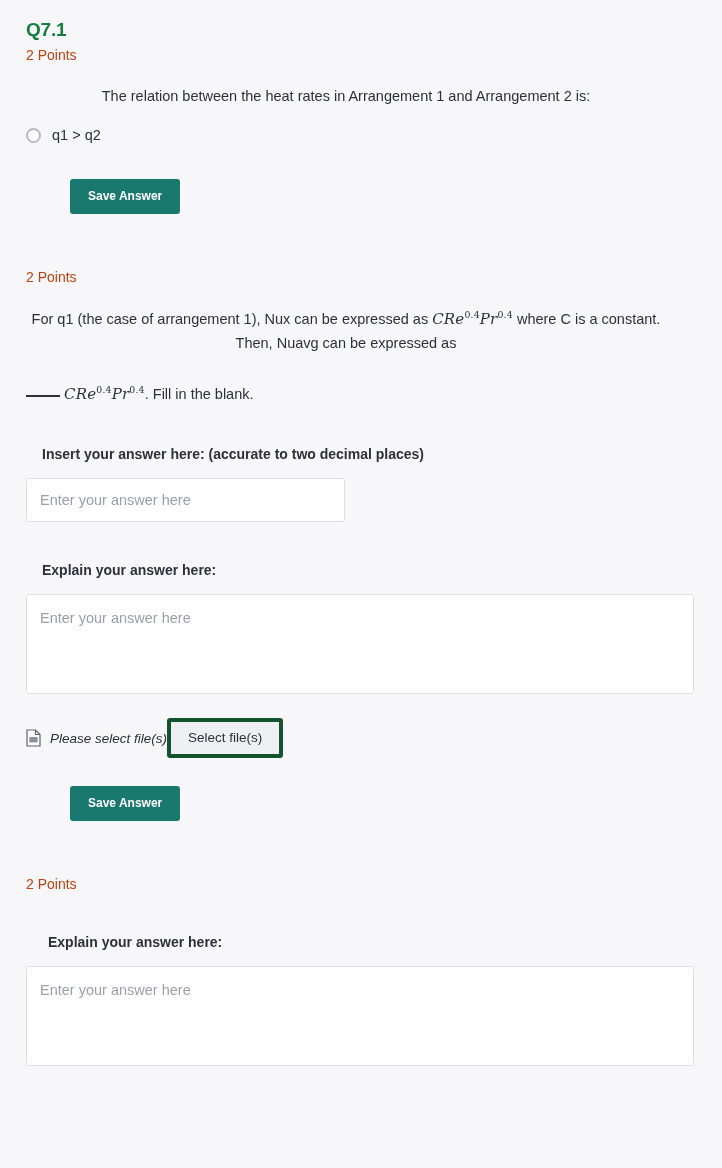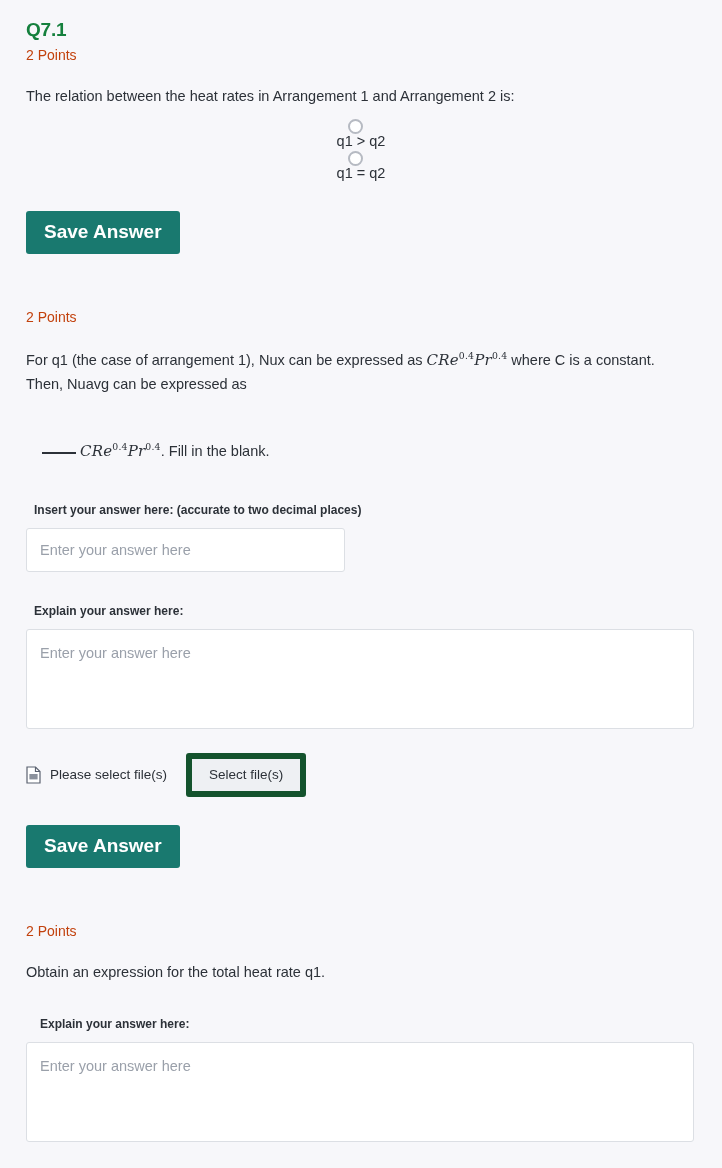--- a/index.html
+++ b/index.html
@@ -40,20 +40,21 @@
     padding-top: 4px;
     line-height: 1.4;
   }
   .q-prompt {
     font-size: 14.5px;
     color: #2c3138;
     line-height: 1.65;
     margin: 0;
     padding-top: 20px;
     max-width: 640px;
+    text-align: center;
   }
 
   
   .math {
     font-family: "DejaVu Serif", "Liberation Serif", serif;
     font-style: italic;
     font-size: 15px;
     letter-spacing: 0.2px;
     white-space: nowrap;
   }
@@ -67,31 +68,30 @@
     display: inline-block;
     width: 34px;
     border-bottom: 2px solid #2c3138;
     vertical-align: 2px;
     margin-right: 4px;
   }
   .fill-row {
     font-size: 14.5px;
     line-height: 1.6;
     padding-top: 26px;
-    margin: 16px;
+    margin: 0;
   }
 
   
   .options { padding-top: 10px; }
   .option {
     display: flex;
     align-items: center;
     height: 32px;
     cursor: pointer;
-    flex-direction: column;
   }
   .radio {
     width: 15px;
     height: 15px;
     border: 2px solid #b6bac2;
     border-radius: 50%;
     background: #ffffff;
     flex: 0 0 auto;
     margin-right: 11px;
   }
@@ -103,45 +103,46 @@
 
   
   .btn-save {
     display: inline-block;
     margin-top: 28px;
     background: #19796f;
     color: #ffffff;
     border: none;
     border-radius: 3px;
     font-family: "Liberation Sans", sans-serif;
-    font-size: 19px;
+    font-size: 12px;
     font-weight: bold;
     padding: 10px 18px;
     cursor: pointer;
     line-height: 1.2;
+    margin-left: 44px;
   }
   .btn-file {
     background: #eef0f3;
-    border: 6px solid #14532d;
+    border: 4px solid #14532d;
     border-radius: 3px;
     font-family: "Liberation Sans", sans-serif;
     font-size: 13.5px;
     color: #2c3138;
     padding: 8px 17px;
     cursor: pointer;
     line-height: 1.2;
   }
 
   
   .field-label {
-    font-size: 12px;
+    font-size: 14px;
     font-weight: bold;
     color: #2c3138;
     padding-top: 24px;
-    margin: 8px;
+    margin: 16px;
   }
   .field-label.indented { padding-left: 6px; }
 
   
   .answer-input {
     display: block;
     margin-top: 11px;
     width: 319px;
     height: 44px;
     background: #ffffff;
@@ -179,43 +180,39 @@
   }
   .file-icon {
     width: 15px;
     height: 18px;
     margin-right: 9px;
     flex: 0 0 auto;
   }
   .file-text {
     font-size: 13.5px;
     color: #2c3138;
-    margin-right: 19px;
+    font-style: italic;
   }
 
   .spacer-lg { height: 50px; }
 </style>
 </head>
 <body>
 
 <div class="page">
 
   <section class="question">
     <h2 class="q-title">Q7.1</h2>
     <p class="q-points">2 Points</p>
     <p class="q-prompt">The relation between the heat rates in Arrangement 1 and Arrangement 2 is:</p>
 
     <div class="options">
       <div class="option">
         <span class="radio"></span>
         <span class="option-label">q1 &gt; q2</span>
-      </div>
-      <div class="option">
-        <span class="radio"></span>
-        <span class="option-label">q1 = q2</span>
       </div>
     </div>
 
     <button class="btn-save">Save Answer</button>
   </section>
 
   <div class="spacer-lg"></div>
 
   <section class="question">
     <p class="q-points">2 Points</p>
@@ -244,19 +241,18 @@
       <button class="btn-file">Select file(s)</button>
     </div>
 
     <button class="btn-save">Save Answer</button>
   </section>
 
   <div class="spacer-lg"></div>
 
   <section class="question">
     <p class="q-points">2 Points</p>
-    <p class="q-prompt">Obtain an expression for the total heat rate q1.</p>
 
     <p class="field-label indented">Explain your answer here:</p>
     <textarea class="answer-textarea" placeholder="Enter your answer here" style=""></textarea>
   </section>
 
 </div>
 
 </body></html>

